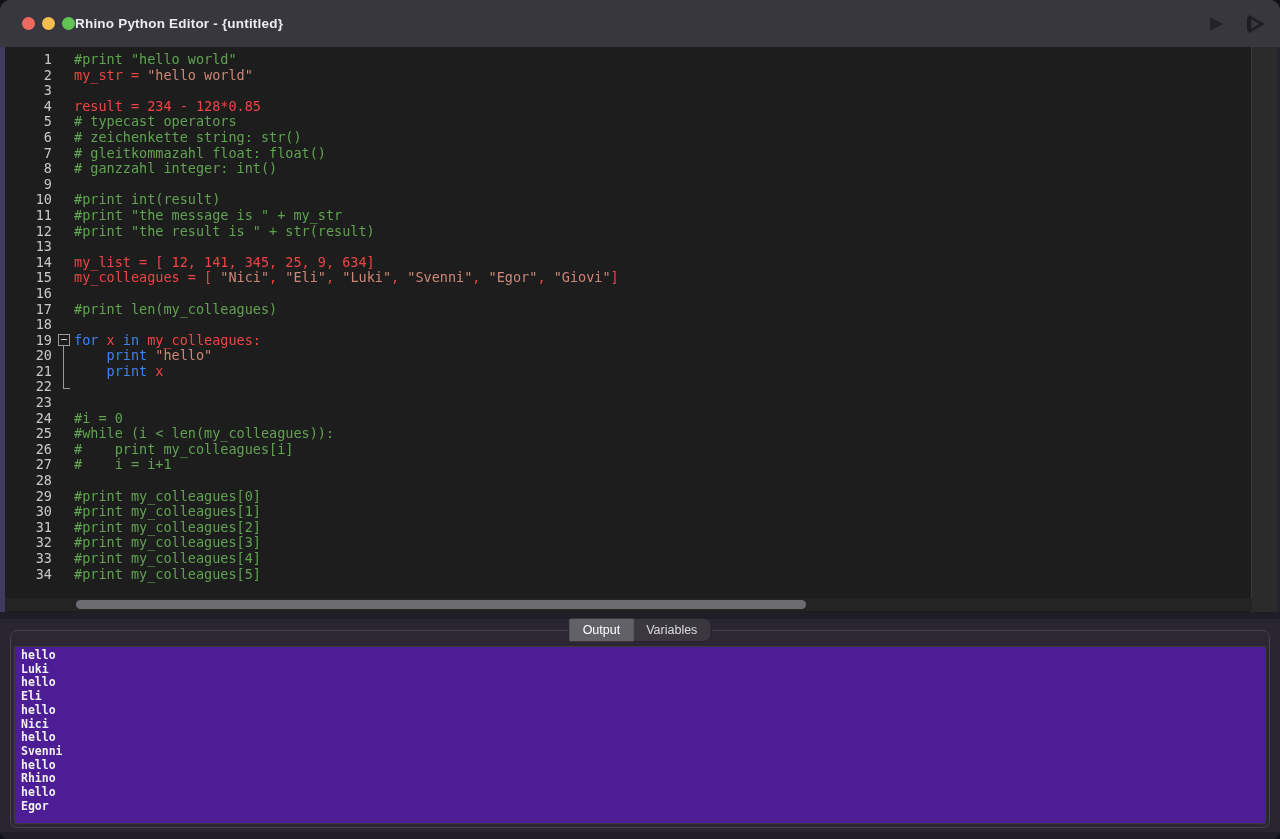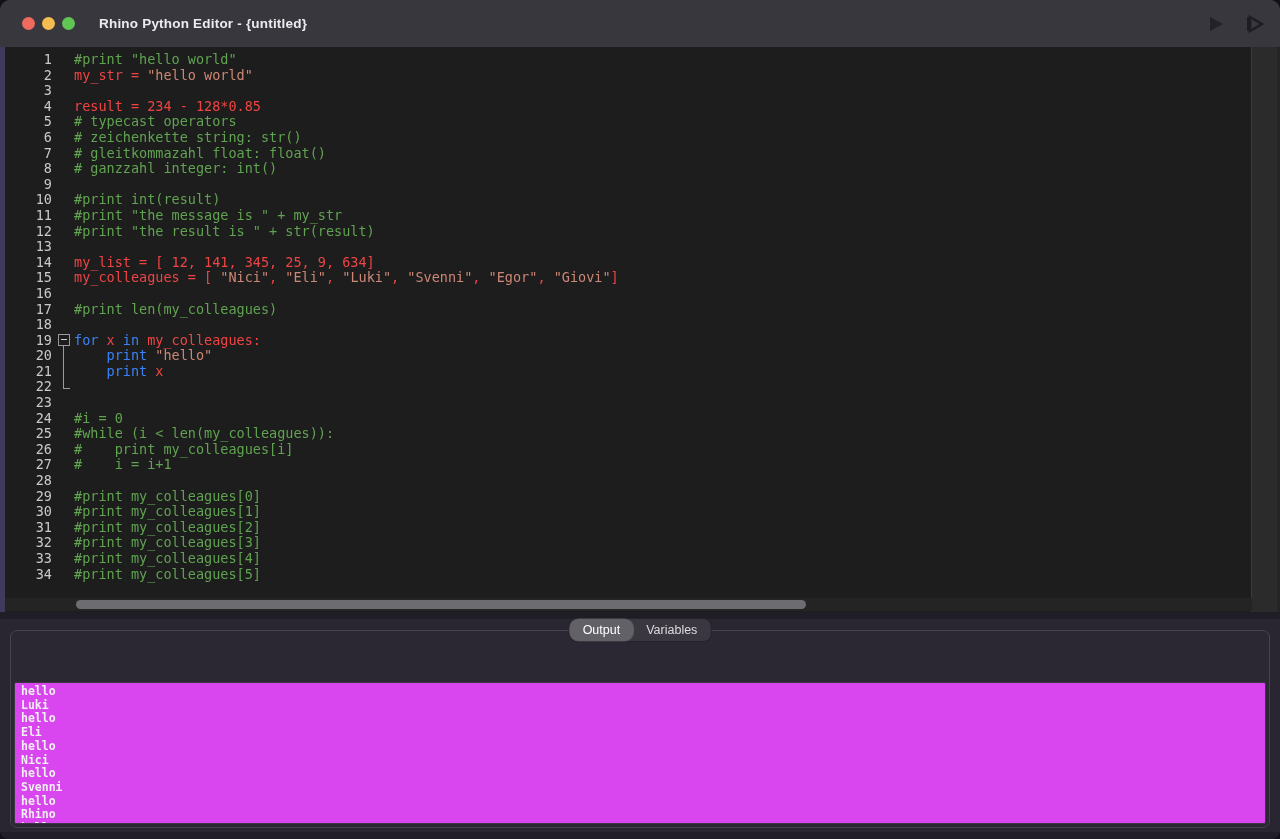--- a/index.html
+++ b/index.html
@@ -5,21 +5,21 @@
   html,body{margin:0;padding:0;width:1280px;height:839px;overflow:hidden;background:#131118;}
   .window{position:absolute;inset:0;border-radius:10px 10px 9px 9px;overflow:hidden;background:#292631;}
 
   
   .titlebar{position:absolute;left:0;top:0;right:0;height:47px;background:#38373e;border-bottom:1px solid #2b2a30;display:flex;align-items:center;}
   .traffic{display:flex;gap:7px;margin-left:22px;}
   .tl{width:13px;height:13px;border-radius:50%;}
   .tl.red{background:#ee6a5f;}
   .tl.yellow{background:#f5bd4f;}
   .tl.green{background:#61c554;}
-  .title-text{margin-left:24px;font-family:"Liberation Sans",sans-serif;font-weight:bold;font-size:13.5px;color:#ecebee;letter-spacing:.2px;}
+  .title-text{font-family:"Liberation Sans",sans-serif;font-weight:bold;font-size:13.5px;color:#ecebee;letter-spacing:.2px;}
   .tb-icons{position:absolute;right:16px;top:0;height:47px;display:flex;align-items:center;gap:18px;}
   .tb-icon{width:20px;height:20px;display:block;}
 
   
   .editor-wrap{position:absolute;left:0;top:47px;right:0;height:565px;background:#1d1d1d;}
   .accent-strip{position:absolute;left:0;top:0;bottom:0;width:5px;background:#42395e;}
   .editor-area{position:absolute;left:5px;top:0;right:28px;bottom:0;overflow:hidden;}
   .code-lines{position:absolute;left:0;top:5px;right:0;font-family:"DejaVu Sans Mono","Liberation Mono",monospace;font-size:13.5px;line-height:15.6px;white-space:pre;}
   .code-row{display:flex;height:15.6px;}
   .gutter-num{display:inline-block;width:47px;text-align:right;color:#c9c9c9;flex:none;}
@@ -41,26 +41,26 @@
   .vtrack-edge{position:absolute;right:0;top:0;width:3px;bottom:0;background:#26242b;}
 
   
   .htrack{position:absolute;left:5px;right:28px;bottom:1px;height:13px;background:#242424;}
   .hthumb{position:absolute;left:71px;top:2px;width:730px;height:9px;border-radius:5px;background:#6d6c71;}
 
   
   .lower{position:absolute;left:0;top:612px;right:0;bottom:0;background:#292631;}
   .lower-topband{position:absolute;left:0;top:0;right:0;height:7px;background:#1f1d25;}
   .groupbox{position:absolute;left:10px;top:18px;right:10px;height:196px;border:1px solid #46434e;border-radius:7px;background:#2b2834;}
-  .output-area{position:absolute;left:3px;right:3px;top:15px;bottom:3px;background:#d946ef;border:1px solid #3b3843;border-radius:2px;padding:2px 0 0 6px;overflow:hidden;margin-top:36px;}
+  .output-area{position:absolute;left:3px;right:3px;top:15px;bottom:3px;background:#4c1d95;border:1px solid #3b3843;border-radius:2px;padding:2px 0 0 6px;overflow:hidden;}
   .output-line{font-family:"DejaVu Sans Mono","Liberation Mono",monospace;font-weight:bold;font-size:11.5px;line-height:13.7px;color:#f0f0f0;white-space:pre;}
 
   
   .seg{position:absolute;left:50%;transform:translateX(-50%);top:7px;height:22px;display:flex;align-items:stretch;background:#3a3740;border-radius:7px;z-index:3;box-shadow:0 0 0 1px #26232d;}
-  .seg-item{display:flex;align-items:center;padding:0 13px;font-family:"Liberation Sans",sans-serif;font-size:12.5px;color:#dcdbde;border-radius:9px;cursor:default;}
+  .seg-item{display:flex;align-items:center;padding:0 13px;font-family:"Liberation Sans",sans-serif;font-size:12.5px;color:#dcdbde;border-radius:1px;cursor:default;}
   .seg-item.selected{background:#626167;color:#ffffff;box-shadow:0 0 0 0.5px #504f55;}
 
   .bottom-edge{position:absolute;left:0;right:0;bottom:0;height:7px;background:#211e29;}
 </style>
 </head>
 <body>
 
 <div class="window">
 
   <div class="titlebar">

